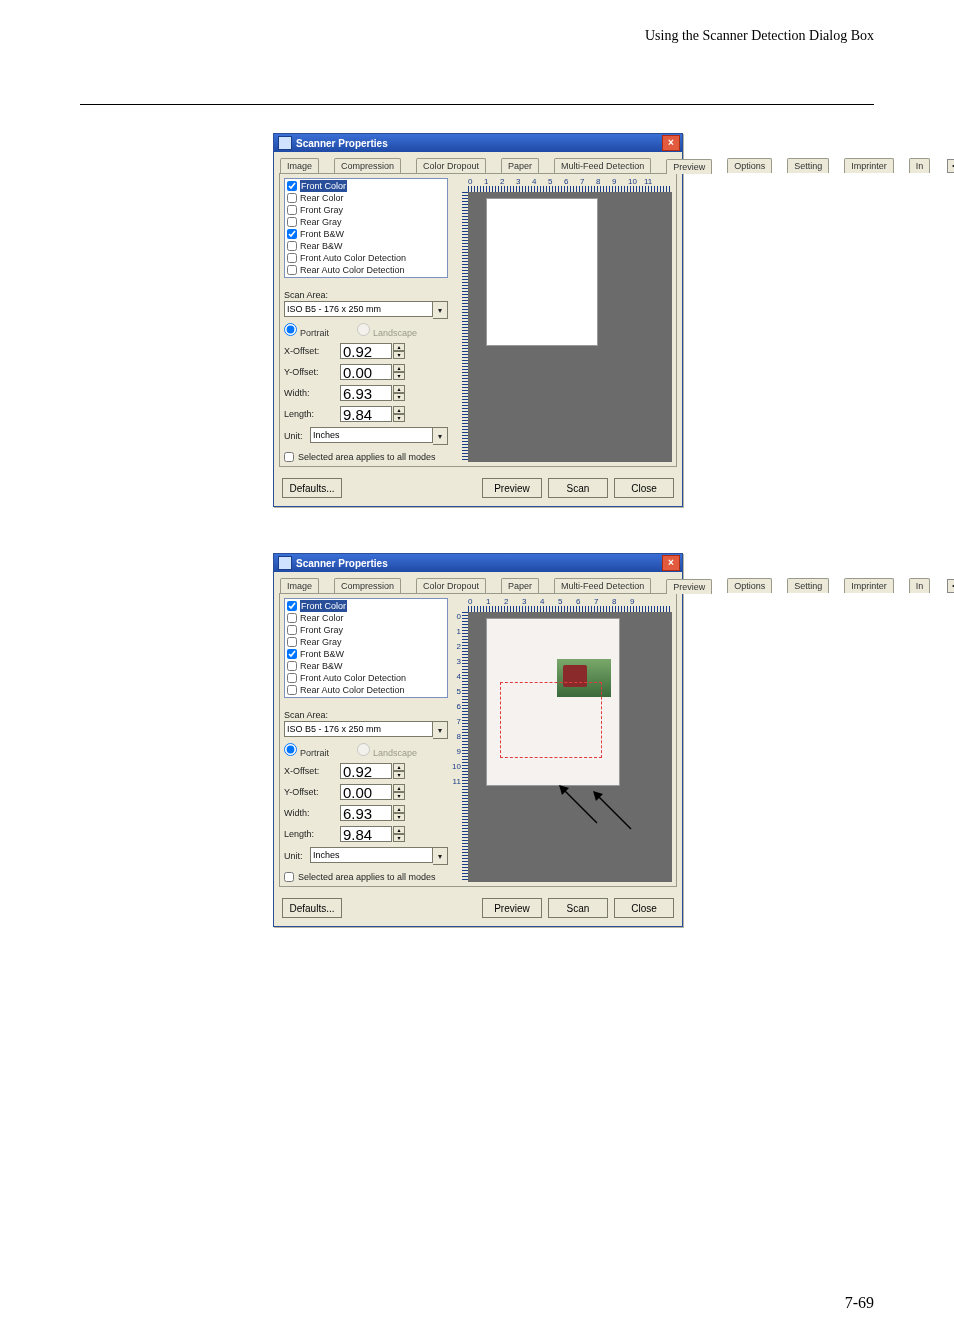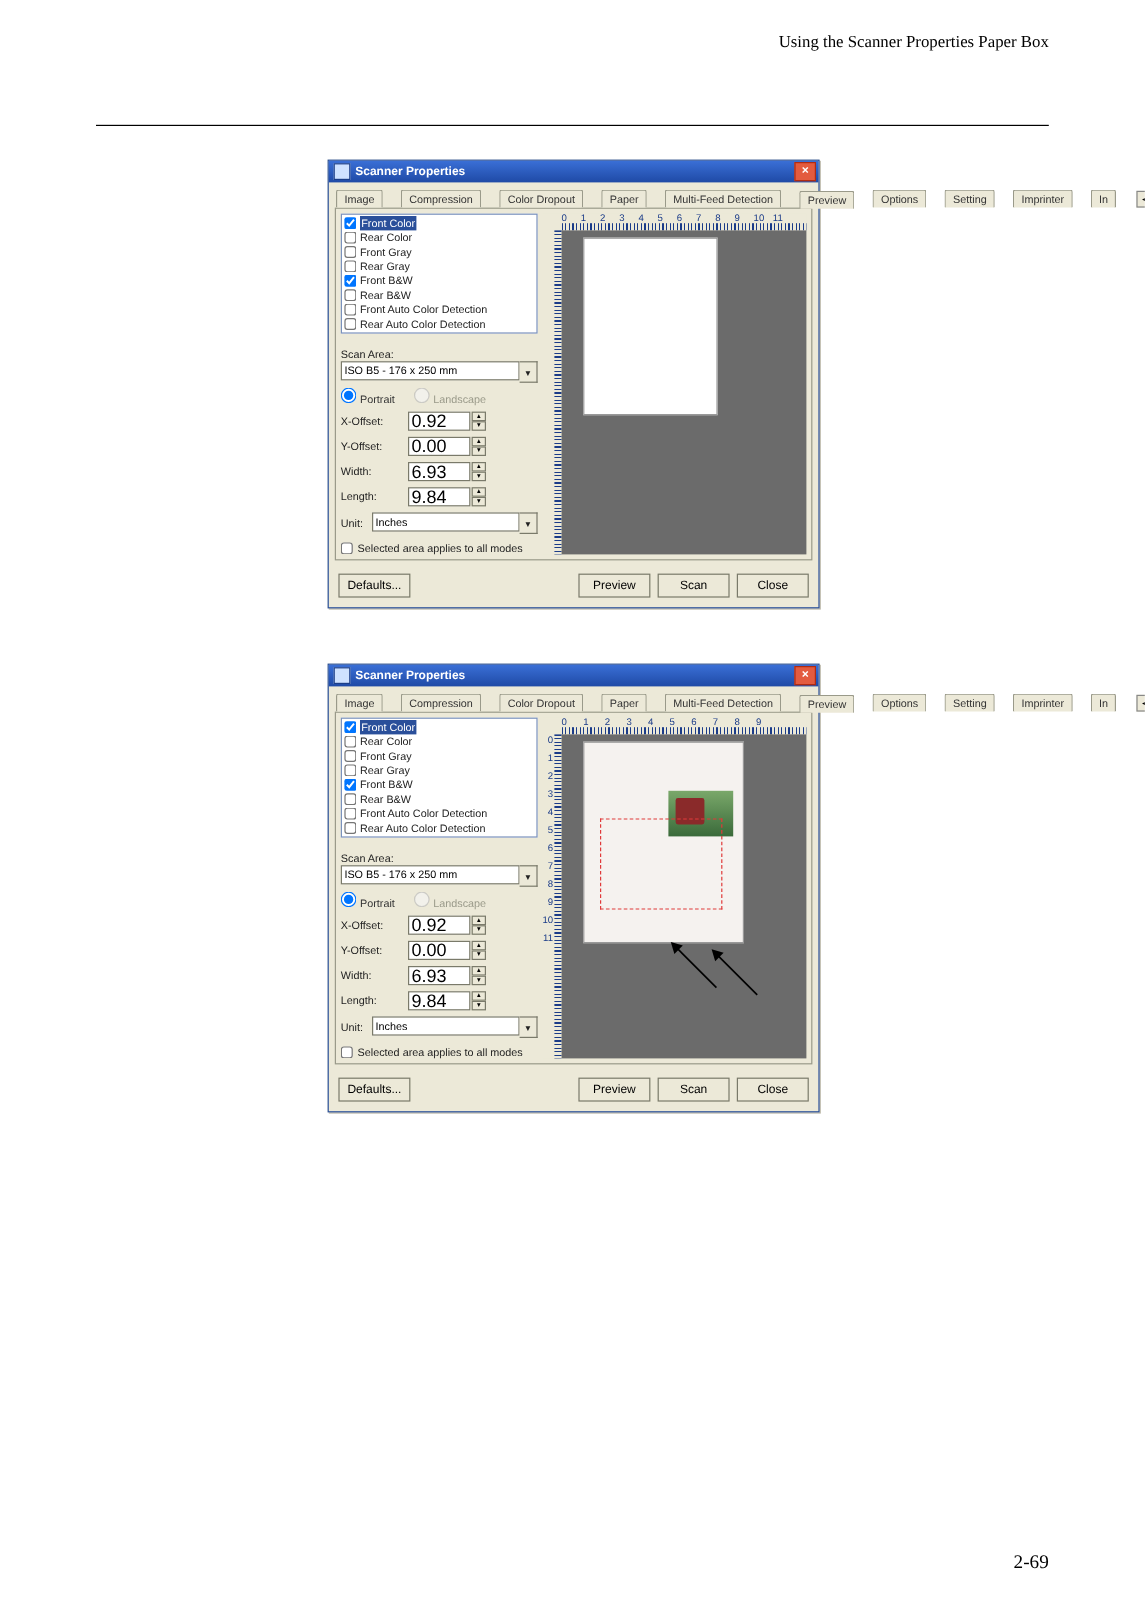--- a/index.html
+++ b/index.html
@@ -20,21 +20,21 @@
 .left{width:164px;display:flex;flex-direction:column}
 .selbox{border:1px solid #7a92bd;background:#fff;padding:1px 2px;font-size:9px;line-height:12px}
 .selbox .sel{background:#2a4f9a;color:#fff;padding:0 1px}
 .selbox label{display:flex;align-items:center;gap:3px}
 .selbox input[type=checkbox]{width:10px;height:10px;margin:0}
 .group{margin-top:8px;font-size:9px}
 .lbl{margin:4px 0 1px 0}
 .combo{display:flex}
 .combo input{flex:1;height:14px;border:1px solid #7a7a6a;background:#fff;font-size:9px;padding:0 2px}
 .combo .dd{width:14px;height:16px;border:1px solid #7a7a6a;border-left:none;background:#ece9d8;display:flex;align-items:center;justify-content:center;font-size:8px}
-.radios{display:flex;gap:16px;margin-top:4px;font-size:9px;color:#333}
+.radios{display:flex;gap:28px;margin-top:4px;font-size:9px;color:#333}
 .radios .dim{color:#9a9a8a}
 .radios input{margin:0 3px 0 0}
 .row{display:flex;align-items:center;margin-top:5px}
 .row .rl{width:56px;font-size:9px}
 .numin{display:flex;align-items:stretch}
 .numin input{width:46px;height:14px;border:1px solid #7a7a6a;background:#fff;font-size:15px;padding:0 2px}
 .spin{display:flex;flex-direction:column;margin-left:1px}
 .spin button{width:12px;height:8px;border:1px solid #7a7a6a;background:#ece9d8;font-size:6px;line-height:1;padding:0}
 .chkline{display:flex;align-items:flex-end;gap:4px;margin-top:7px;font-size:9px}
 .chkline input{width:10px;height:10px;margin:0}
@@ -61,21 +61,21 @@
 .btn{min-width:60px;height:20px;border:1px solid #7a7a6a;background:#ece9d8;font-size:10px;font-family:Tahoma,Arial,sans-serif}
 .arrow{position:absolute;width:56px;height:56px;pointer-events:none}
 .arrow svg{width:100%;height:100%}
 .hdr-right{position:absolute;top:28px;right:80px;font-size:14px}
 .pgnum{position:absolute;bottom:24px;right:80px;font-size:16px}
 </style>
 </head>
 <body>
 <div class="page">
 
-<div class="hdr-right">Using the Scanner Properties Paper Box</div>
+<div class="hdr-right">Using the Scanner Detection Dialog Box</div>
 <div class="rule"></div>
 
 <div class="figwrap">
   <div style="width:408px">
    <div class="dlg">
     <div class="titlebar">
       <span class="ico"></span>
       <span>Scanner Properties</span>
       <span class="sp"></span>
       <span class="x">×</span>
@@ -440,14 +440,14 @@
    </div>
    <div class="arrow" style="left:314px;top:232px">
      <svg viewBox="0 0 56 56">
             <line x1="8" y1="8" x2="44" y2="44" stroke="#000" stroke-width="1.4"></line>
             <polygon points="6,6 16,9 9,16" fill="#000"></polygon>
           </svg>
    </div>
   </div>
 </div>
 
-<div class="pgnum">2-69</div>
+<div class="pgnum">7-69</div>
 </div>
 
 </body></html>

